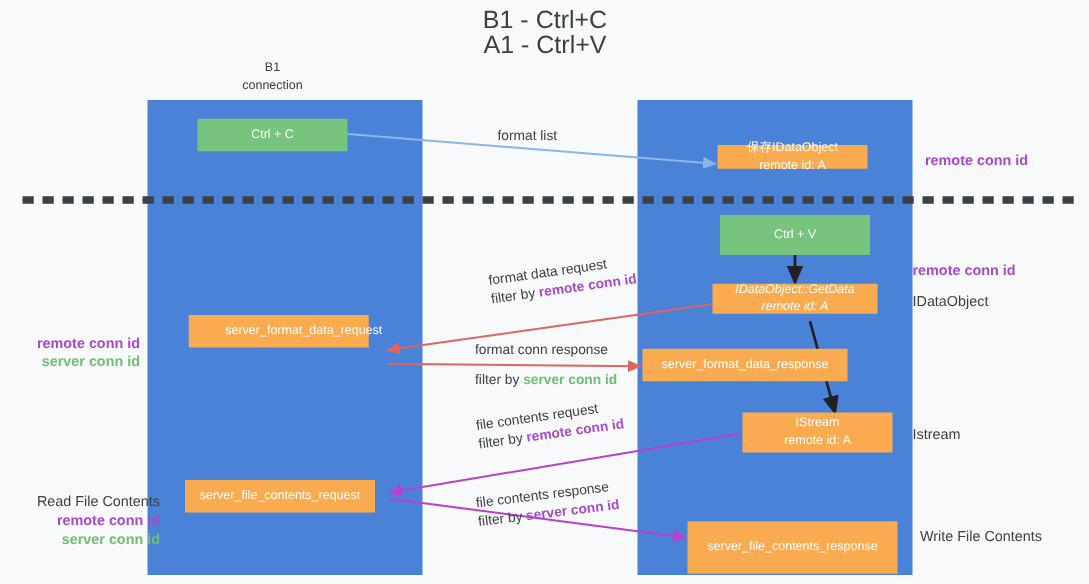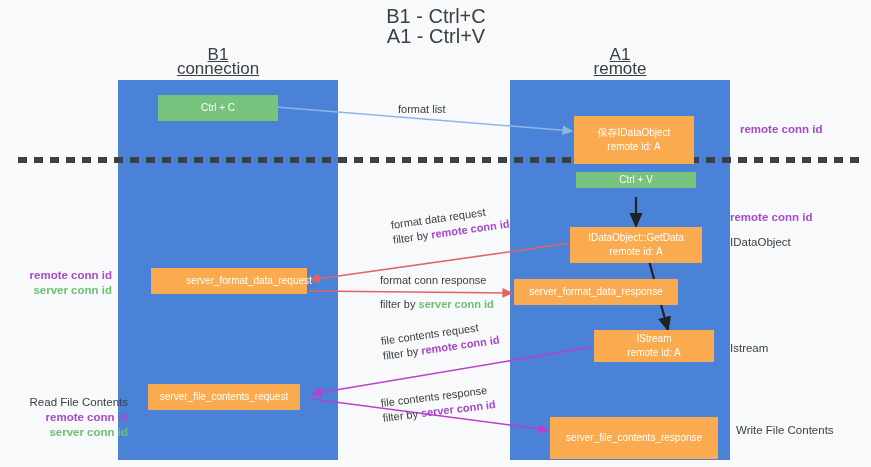--- a/index.html
+++ b/index.html
@@ -18,24 +18,23 @@
     overflow: hidden;
   }
   .panel {
     position: absolute;
     background: #4a82d8;
   }
   .panel-title {
     position: absolute;
     text-align: center;
     color: #3c4043;
-    font-size: 17px;
+    font-size: 10px;
     line-height: 14px;
     white-space: pre-line;
-    text-decoration: underline;
   }
   .diagram-title {
     position: absolute;
     text-align: center;
     color: #3c4043;
     font-size: 20px;
     line-height: 20px;
     white-space: pre-line;
   }
   .node {
@@ -97,22 +96,20 @@
 </head>
 <body>
 
 <div id="canvas">
 
   <div class="diagram-title" style="left:336px; top:6px; width:200px;">B1 - Ctrl+C
 A1 - Ctrl+V</div>
 
   <div class="panel-title" style="left:148px; top:48px; width:140px;">B1
 connection</div>
-  <div class="panel-title" style="left:550px; top:48px; width:140px;">A1
-remote</div>
 
   <div class="panel" style="left:118px; top:80px; width:220px; height:380px;"></div>
   <div class="panel" style="left:510px; top:80px; width:220px; height:380px;"></div>
 
   <svg class="overlay" viewBox="0 0 871 467">
     <defs>
       <marker id="ah-blue" markerWidth="7" markerHeight="7" refX="6" refY="3" orient="auto">
         <path d="M0,0 L7,3 L0,6 z" fill="#8cb6e8"></path>
       </marker>
       <marker id="ah-red" markerWidth="7" markerHeight="7" refX="6" refY="3" orient="auto">
@@ -140,35 +137,35 @@
 
     <line x1="312" y1="399" x2="548" y2="430" stroke="#bb3fcf" stroke-width="1.6" marker-end="url(#ah-magenta)"></line>
 
     <line x1="18" y1="160" x2="862" y2="160" stroke="#3c4043" stroke-width="6" stroke-dasharray="9 7"></line>
   </svg>
 
   <div class="node green" style="left:158px; top:95px; width:120px; height:26px;">
     <span>Ctrl + C</span>
   </div>
 
-  <div class="node orange" style="left:574px; top:116px; width:120px; height:48px;">
+  <div class="node orange" style="left:574px; top:116px; width:120px; height:19px;">
     <span>保存IDataObject</span>
     <span class="l2">remote id: A</span>
   </div>
 
-  <div class="node green" style="left:576px; top:172px; width:120px; height:16px;">
+  <div class="node green" style="left:576px; top:172px; width:120px; height:32px;">
     <span>Ctrl + V</span>
   </div>
 
-  <div class="node orange" style="left:570px; top:227px; width:132px; height:36px;">
+  <div class="node orange" style="left:570px; top:227px; width:132px; height:24px;font-style:italic;">
     <span>IDataObject::GetData</span>
     <span class="l2">remote id: A</span>
   </div>
 
-  <div class="node orange" style="left:151px; top:268px; width:156px; height:26px;padding-left:44px;">
+  <div class="node orange" style="left:151px; top:252px; width:144px; height:26px;padding-left:44px;">
     <span>server_format_data_request</span>
   </div>
 
   <div class="node orange" style="left:514px; top:279px; width:164px; height:26px;">
     <span>server_format_data_response</span>
   </div>
 
   <div class="node orange" style="left:594px; top:330px; width:120px; height:32px;">
     <span>IStream</span>
     <span class="l2">remote id: A</span>

